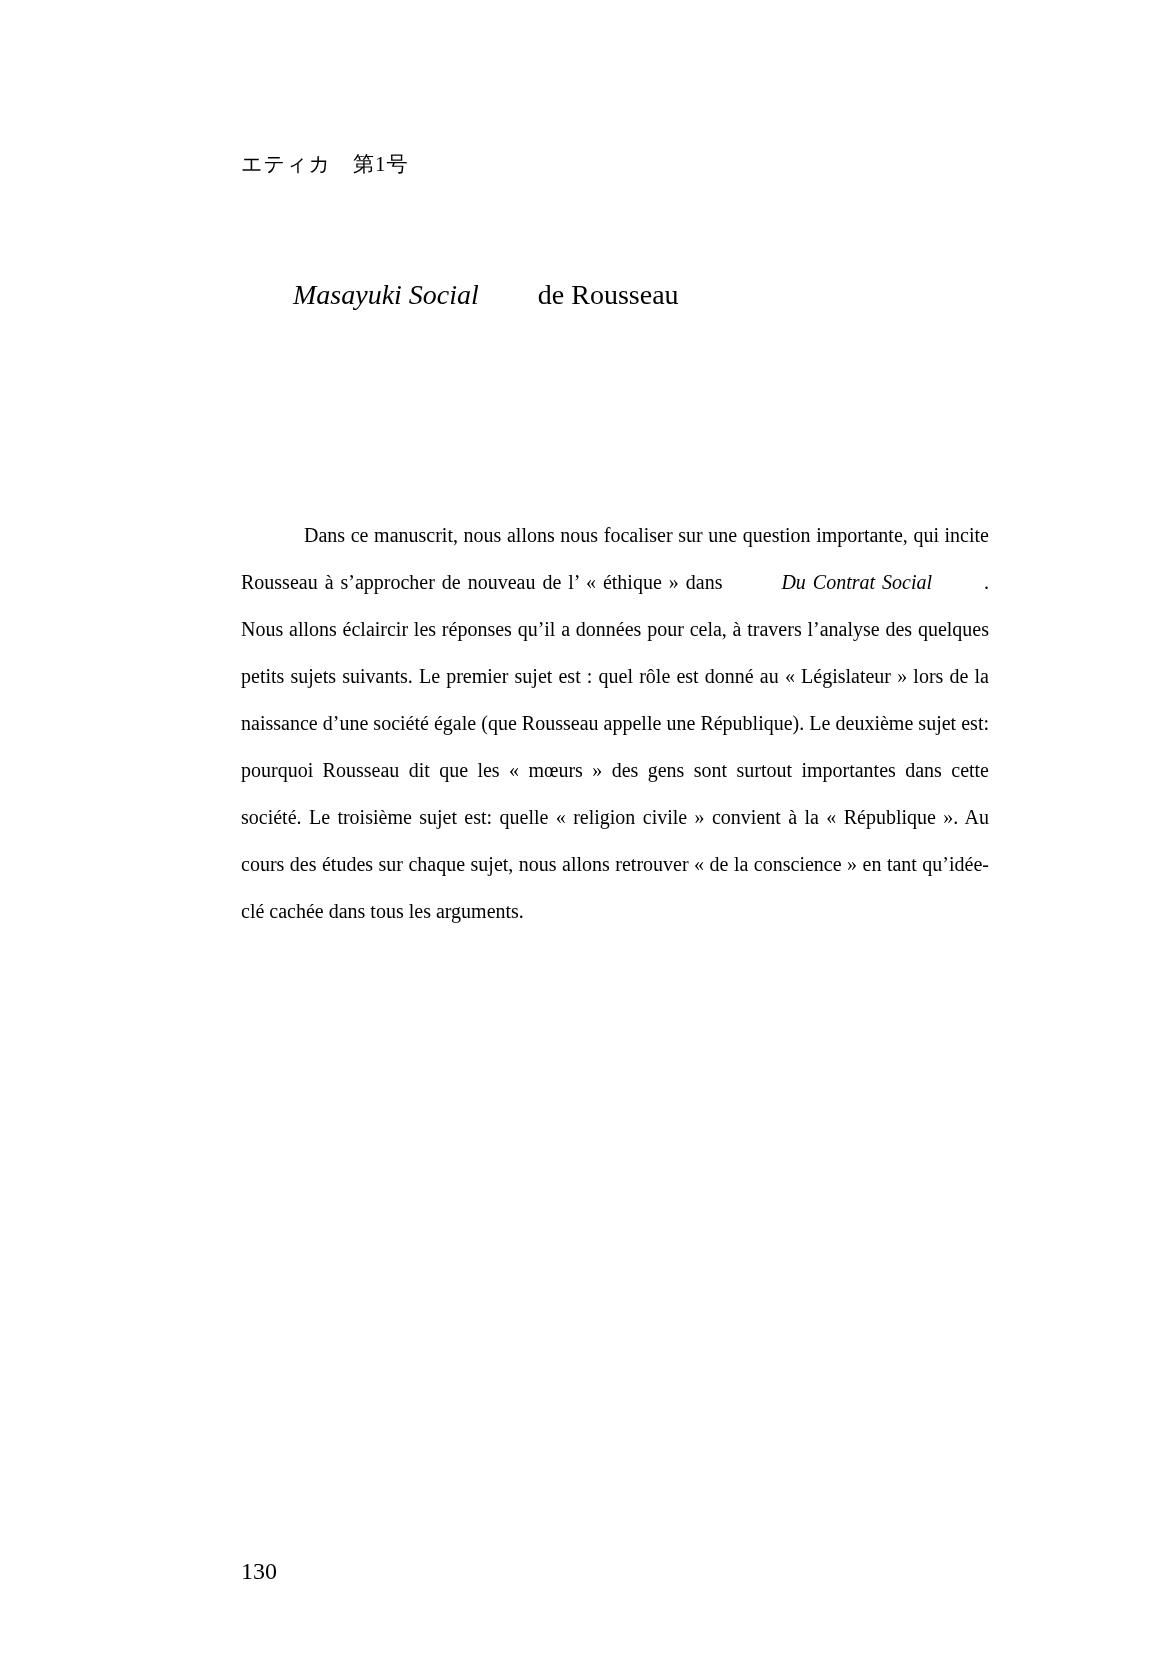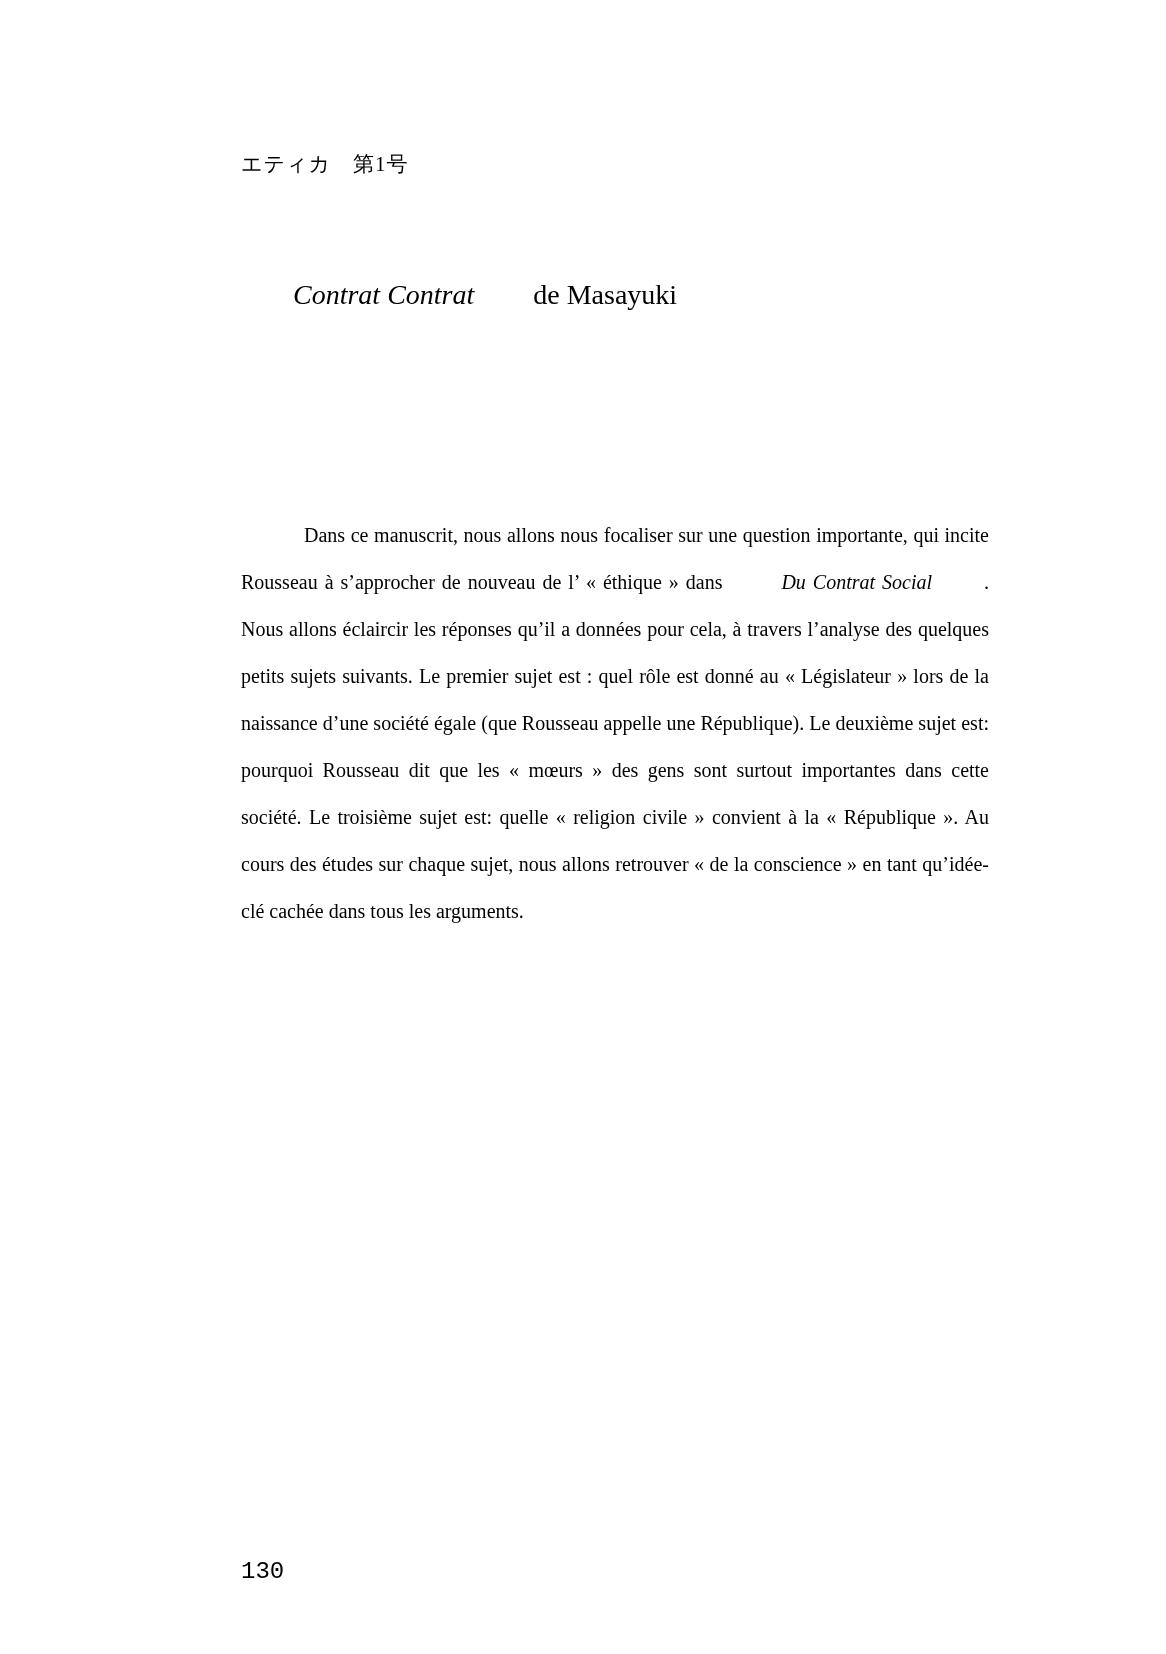--- a/index.html
+++ b/index.html
@@ -58,32 +58,31 @@
     line-height: 47px;
     text-align: justify;
     text-indent: 37px;
   }
   .italic { font-style: italic; }
   .page-number {
     position: absolute;
     left: 165px;
     top: 1482px;
     font-size: 24px;
-    font-family: Liberation Mono, monospace;
   }
 </style>
 </head>
 <body>
 
 <div class="page">
 
   <div class="journal-header">エティカ　第1号</div>
 
   <div class="title-block">
-    <div class="title-line"><span class="italic">Contrat Contrat</span><span> de Masayuki</span></div>
+    <div class="title-line"><span class="italic">Masayuki Social</span><span> de Rousseau</span></div>
   </div>
 
 
   <p class="abstract"><span>Dans ce manuscrit, nous allons nous focaliser sur une question importante, qui incite Rousseau à s’approcher de nouveau de l’ « éthique » dans </span><span class="italic">Du Contrat Social</span><span>. Nous allons éclaircir les réponses qu’il a données pour cela, à travers l’analyse des quelques petits sujets suivants. Le premier sujet est : quel rôle est donné au « Législateur » lors de la naissance d’une société égale (que Rousseau appelle une République). Le deuxième sujet est: pourquoi Rousseau dit que les « mœurs » des gens sont surtout importantes dans cette société. Le troisième sujet est: quelle « religion civile » convient à la « République ». Au cours des études sur chaque sujet, nous allons retrouver « de la conscience » en tant qu’idée-clé cachée dans tous les arguments.</span></p>
 
   <div class="page-number">130</div>
 
 </div>
 
 </body></html>

